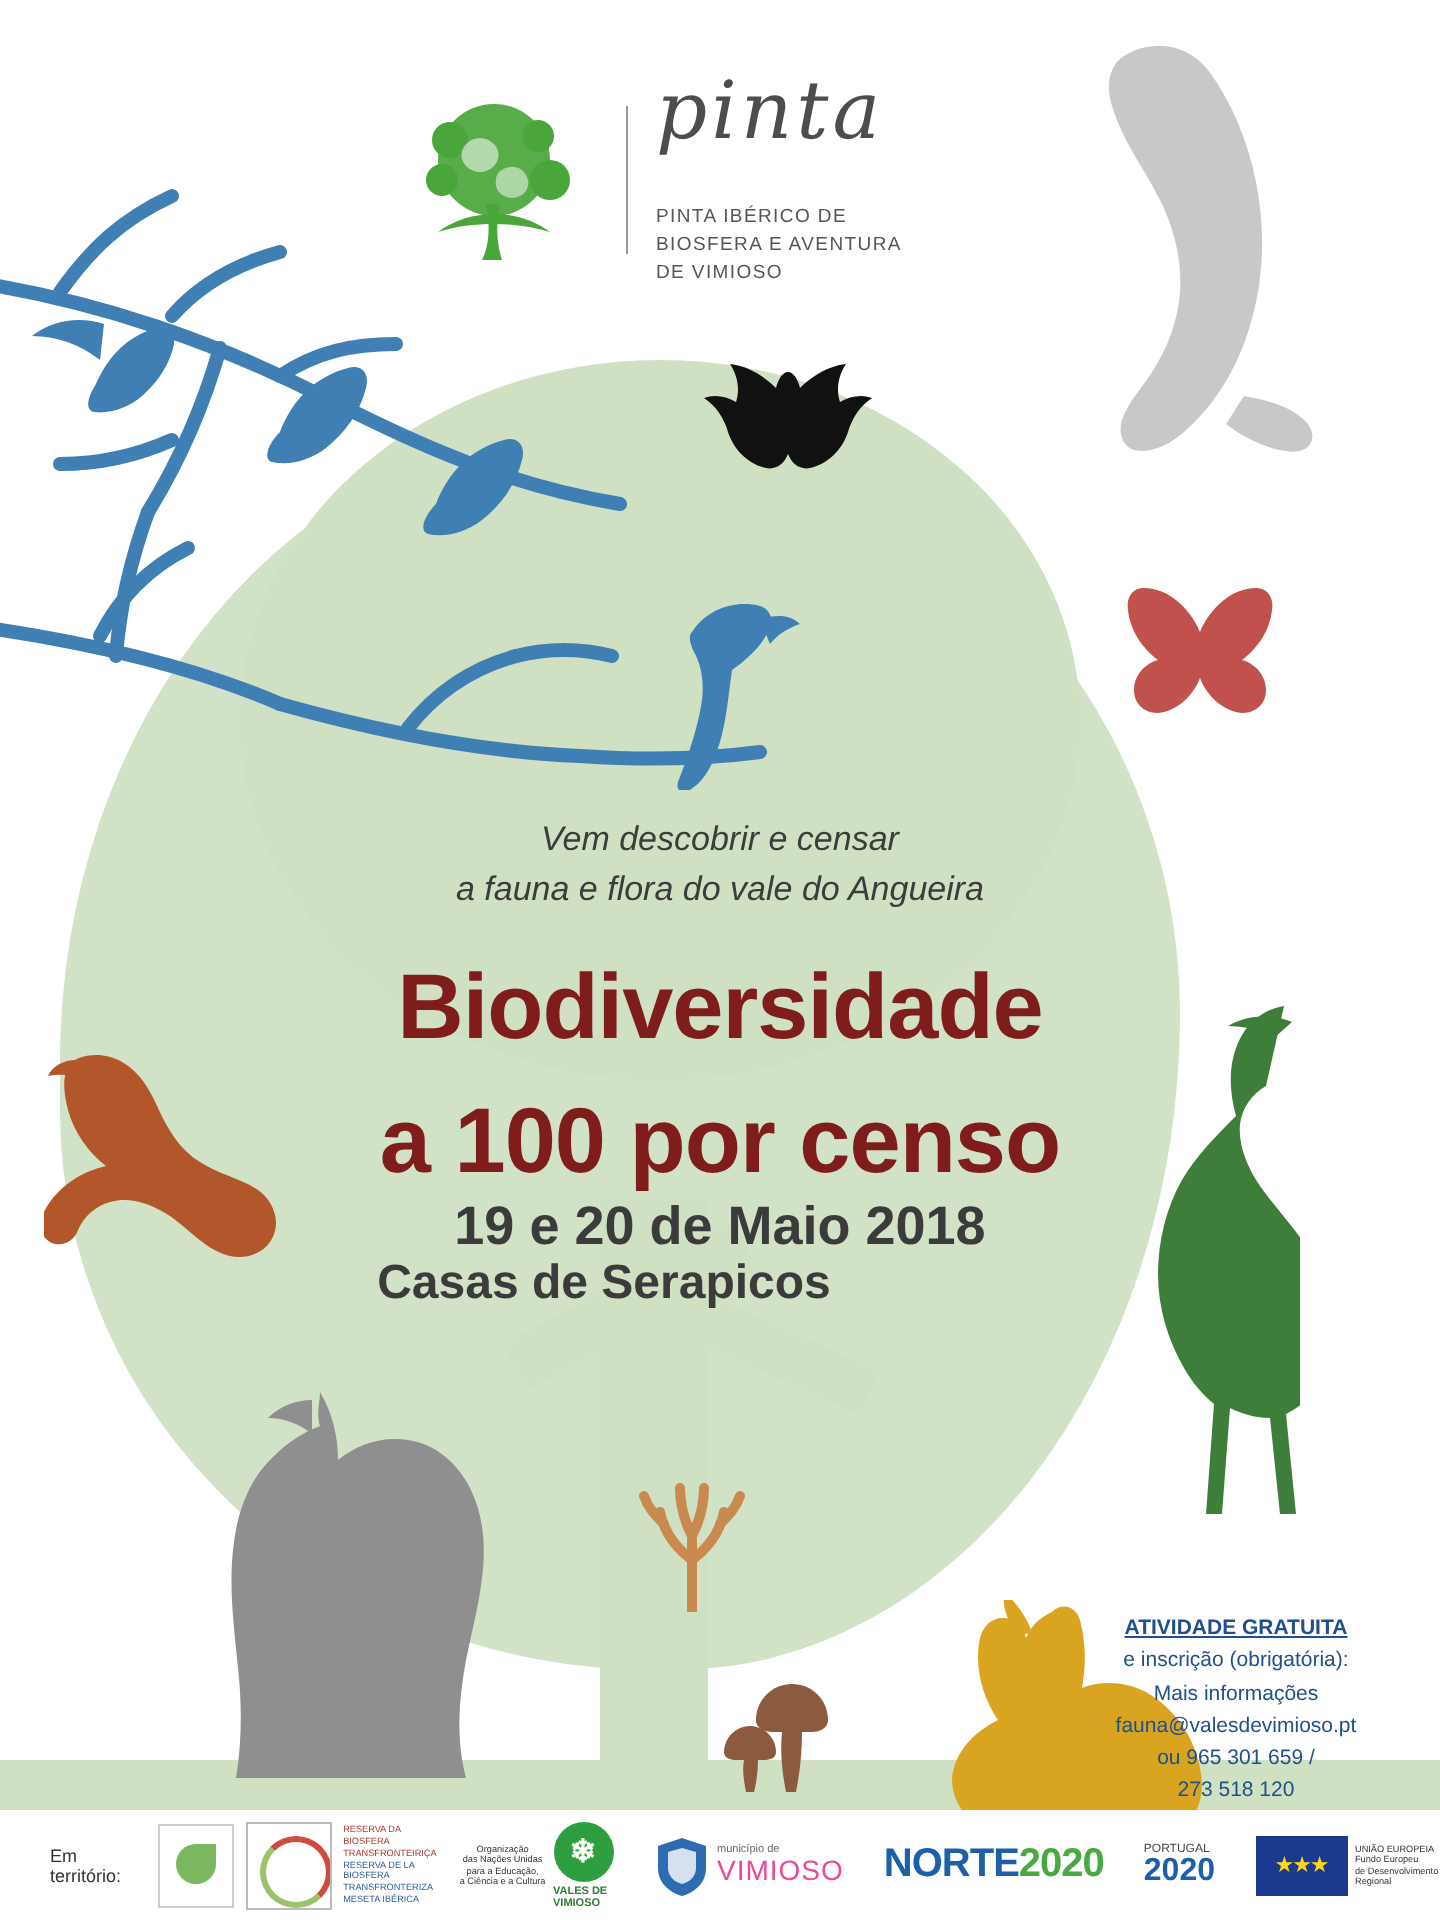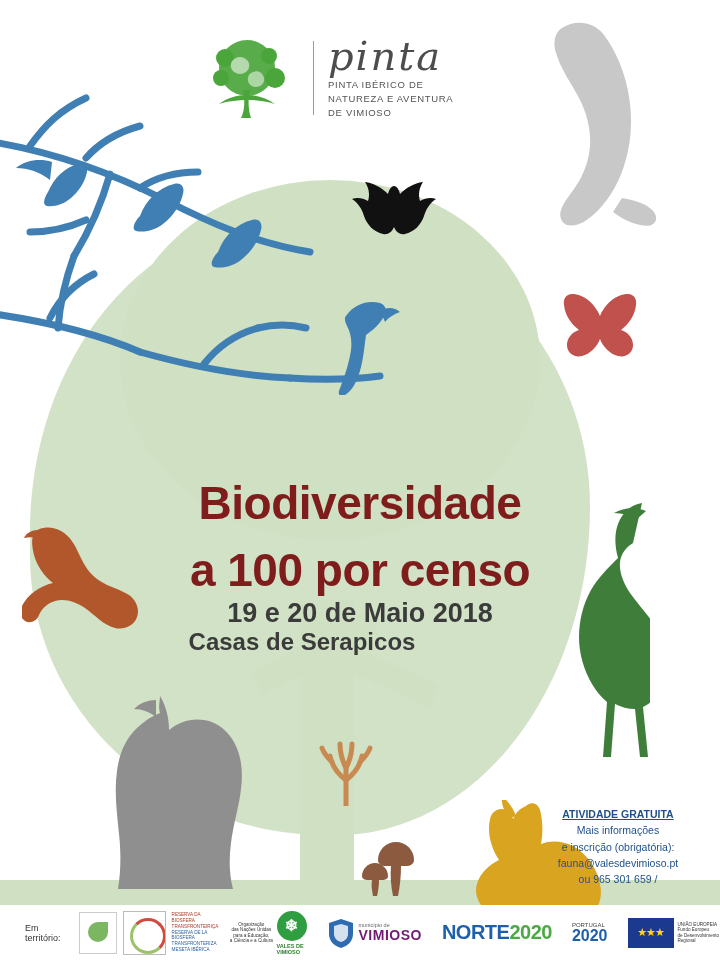--- a/index.html
+++ b/index.html
@@ -196,21 +196,21 @@
     flex-direction: column;
     justify-content: center;
   }
   .logo-word {
     font-family: "DejaVu Serif", serif;
     font-style: italic;
     font-size: 40px;
     color: #4d4d4d;
     letter-spacing: 2px;
     line-height: 1;
-    margin-bottom: 2px;
+    margin-bottom: 26px;
   }
   .logo-sub {
     font-size: 9.5px;
     letter-spacing: .7px;
     color: #555;
     line-height: 1.45;
   }
 
   
   .tagline {
@@ -383,22 +383,22 @@
     display: flex;
     flex-direction: column;
     line-height: 1.1;
   }
   .vimioso-text .m {
     font-size: 5.5px;
     color: #666;
   }
   .vimioso-text .n {
     font-size: 14px;
-    font-weight: bold;
-    color: #701a75;
+    font-weight: normal;
+    color: #ec4899;
     letter-spacing: .5px;
   }
   .norte {
     font-size: 20px;
     font-weight: bold;
     color: #1d5fa8;
     letter-spacing: -.5px;
   }
   .norte .green {
     color: #49a942;
@@ -559,41 +559,46 @@
       <circle cx="18" cy="40" r="8" fill="currentColor"></circle>
       <path fill="#ffffff" d="M30 22c4-4 10-4 14 0 3 3 3 8 0 11-4 4-10 4-14 0-3-3-3-8 0-11z" opacity=".55"></path>
       <path fill="#ffffff" d="M50 34c5-2 10 1 11 6 1 5-3 9-8 9-5 0-9-4-8-9 0-3 2-5 5-6z" opacity=".5"></path>
       <path fill="currentColor" d="M16 66c8-6 18-9 28-9s20 3 28 9c-9-3-19-4-28-4s-19 1-28 4z"></path>
     </svg>
     <div class="logo-divider"></div>
     <div class="logo-text">
       <div class="logo-word">pinta</div>
       <div class="logo-sub">
         <div>PINTA IBÉRICO DE</div>
-        <div>NATUREZA E AVENTURA</div>
+        <div>BIOSFERA E AVENTURA</div>
         <div>DE VIMIOSO</div>
       </div>
     </div>
   </div>
 
+  <div class="tagline">
+    <div>Vem descobrir e censar</div>
+    <div>a fauna e flora do vale do Angueira</div>
+  </div>
 
   <div class="headline">
     <div>Biodiversidade</div>
     <div>a 100 por censo</div>
   </div>
 
   <div class="date">19 e 20 de Maio 2018</div>
   <div class="place">Casas de Serapicos</div>
 
   <div class="info">
     <div class="info-title">ATIVIDADE GRATUITA</div>
+    <div>e inscrição (obrigatória):</div>
     <div>Mais informações</div>
-    <div>e inscrição (obrigatória):</div>
     <div>fauna@valesdevimioso.pt</div>
     <div>ou 965 301 659 /</div>
+    <div>273 518 120</div>
   </div>
 
   <div class="footer">
     <div class="footer-left">
       <span class="footer-label">Em território:</span>
       <div class="footer-thin-logo">
         <div class="green-leaf"></div>
       </div>
       <div class="rbt-logo">
         <div class="arc"></div>

